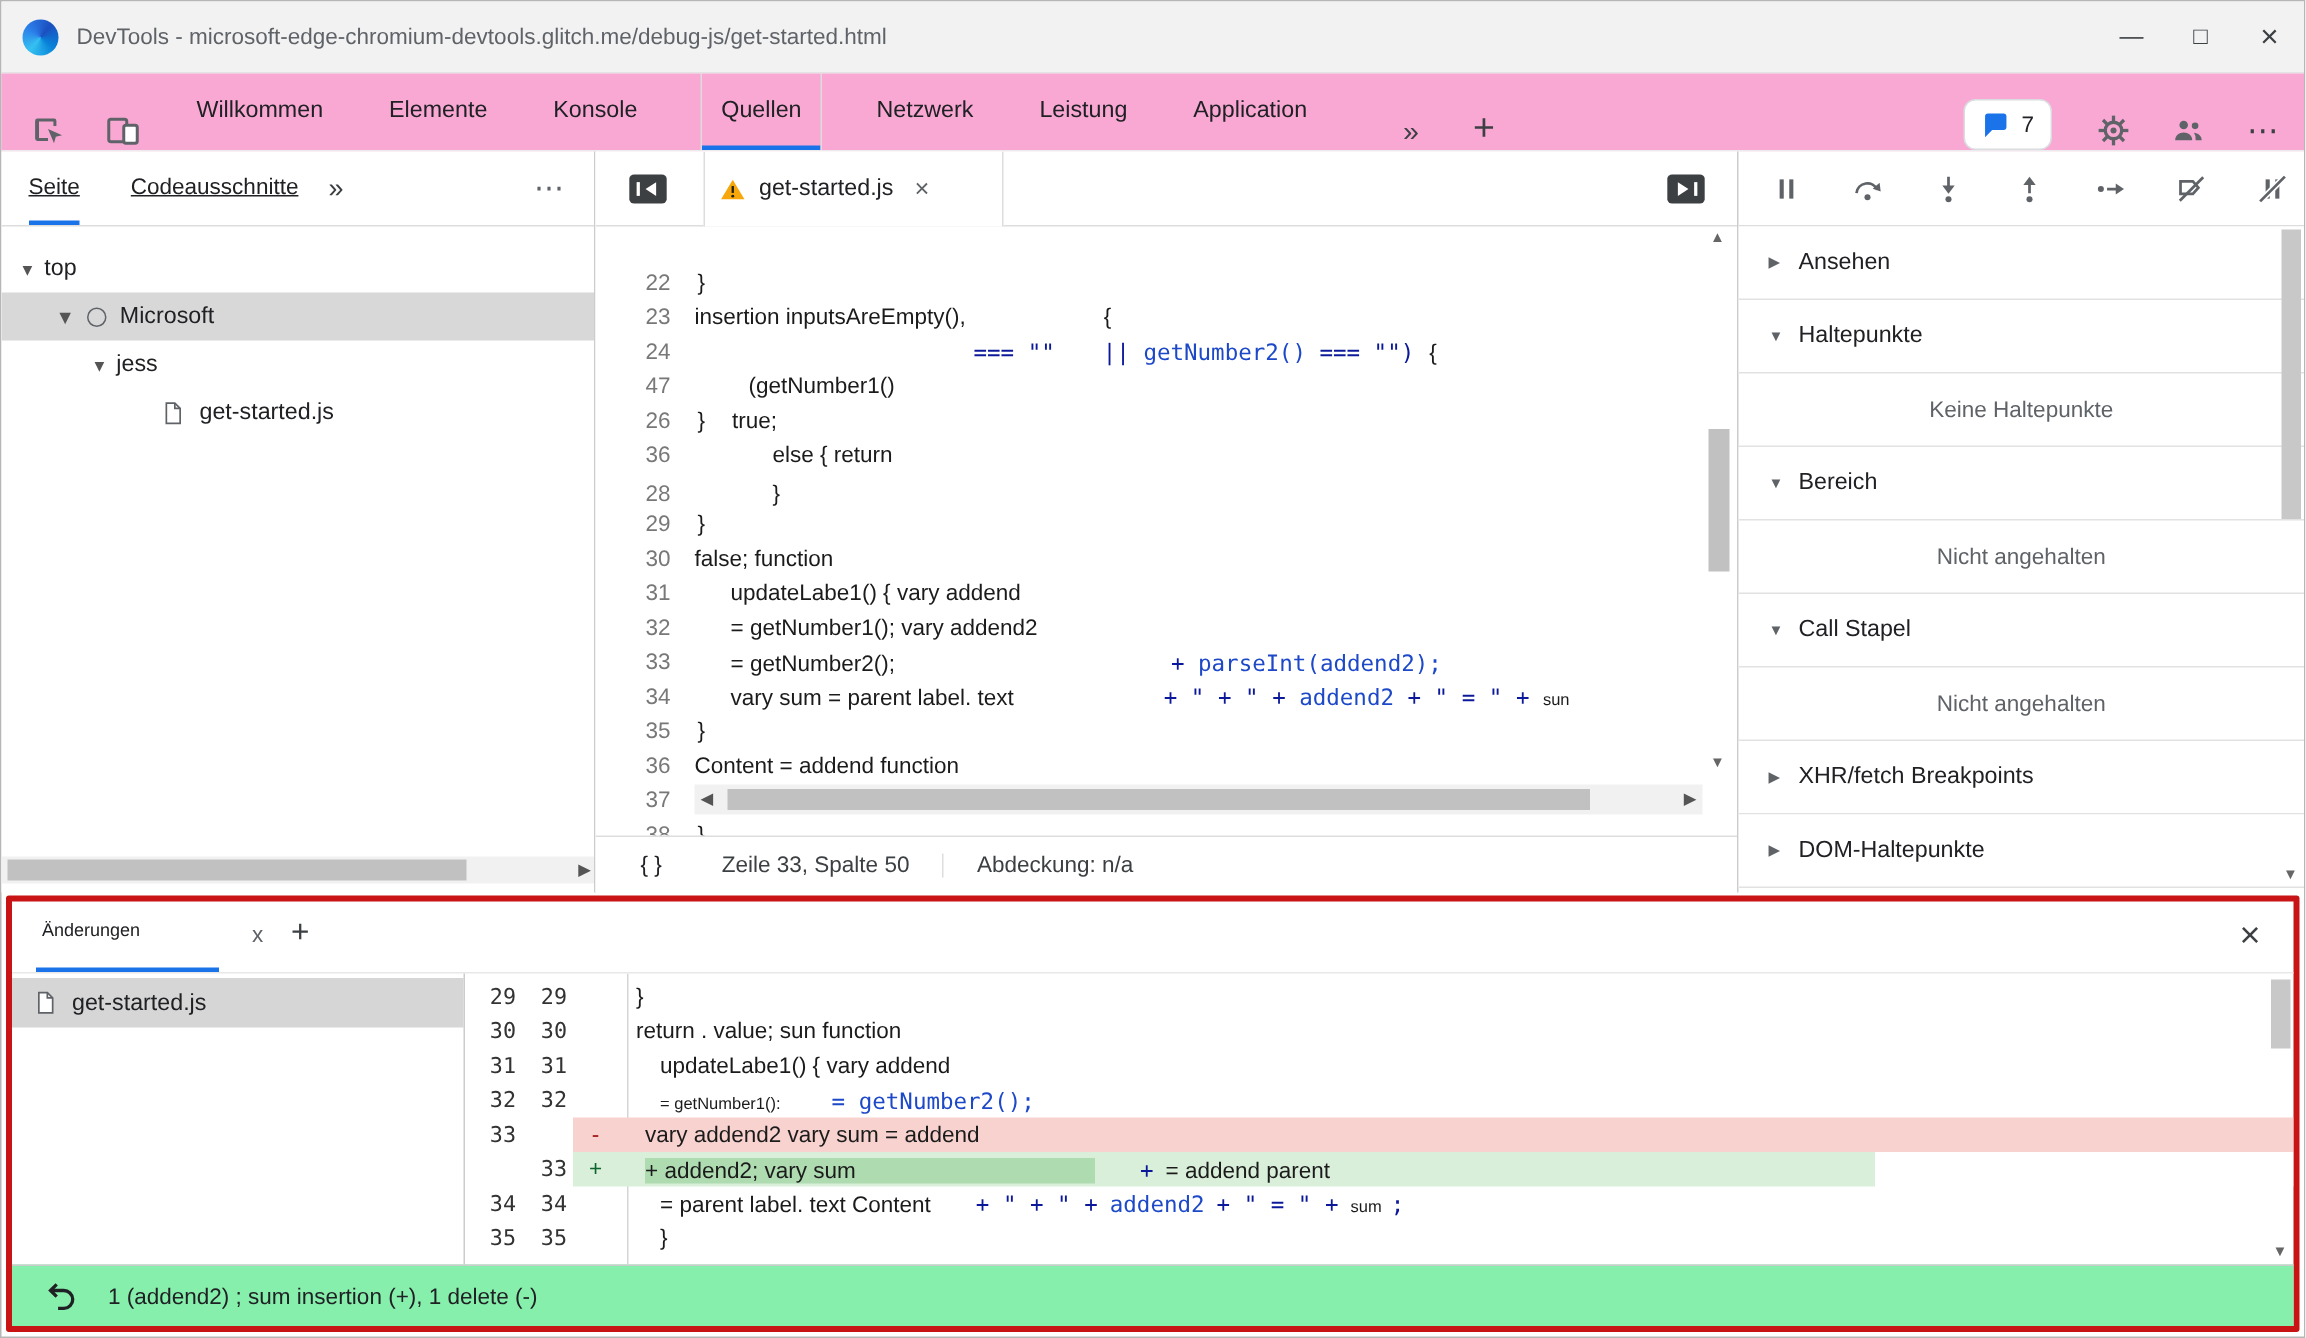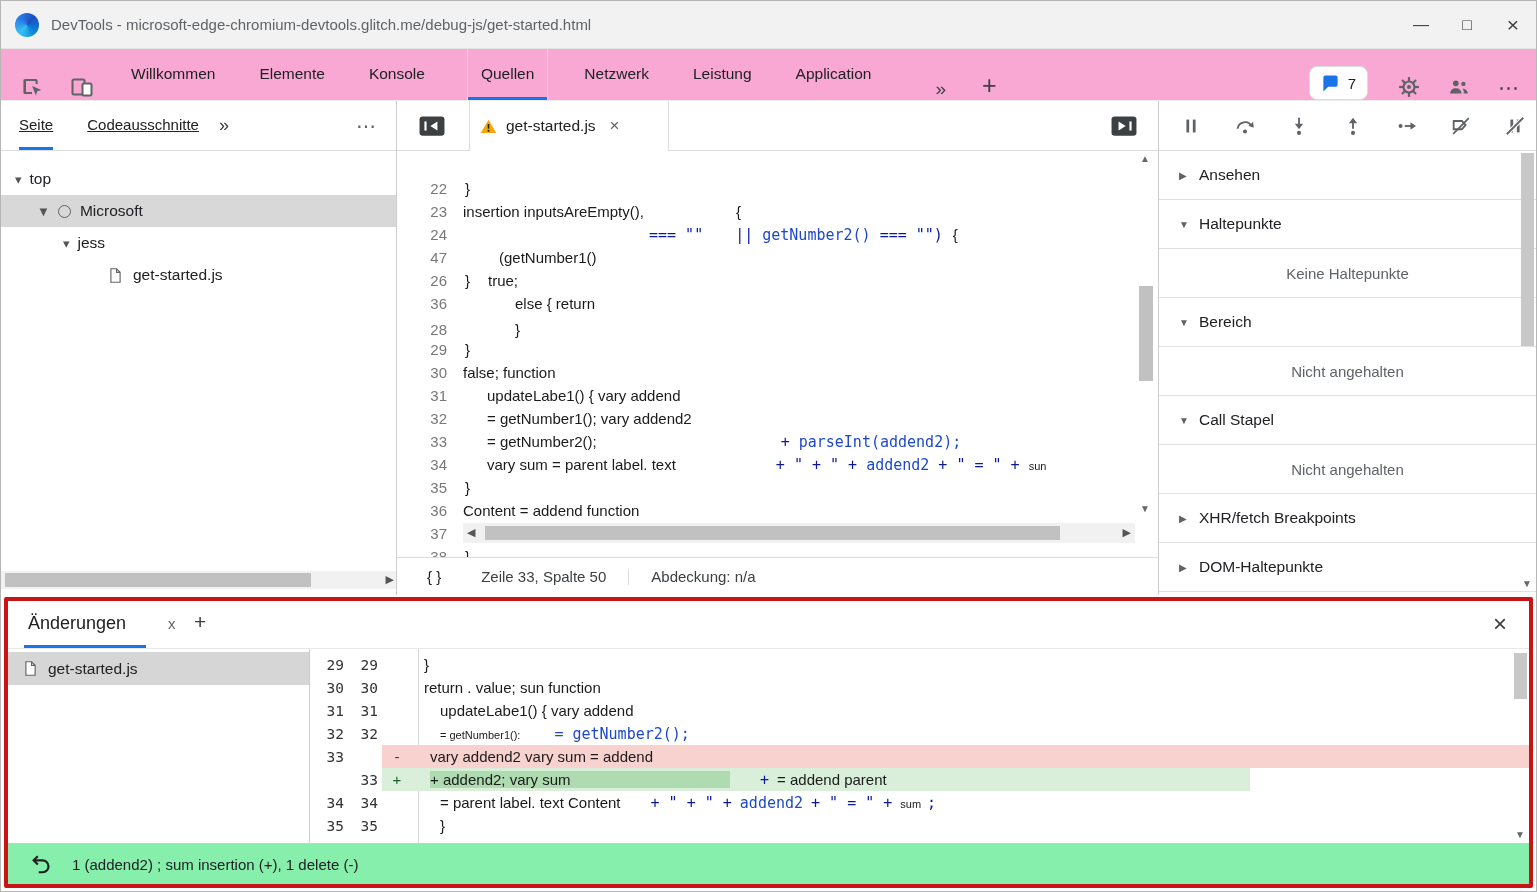--- a/index.html
+++ b/index.html
@@ -104,21 +104,21 @@
   .dbg-content { height:49px; border-bottom:1px solid #e2e2e2; display:flex; align-items:center;
     justify-content:center; font-size:15px; color:#5f6368; }
   .dbg-vscroll { position:absolute; right:0; top:50px; bottom:0; width:17px; }
   .dbg-vthumb { position:absolute; left:2px; top:2px; width:13px; height:193px; background:#c8c8c8; }
   .dbg-varrow { position:absolute; left:3px; bottom:6px; font-size:10px; color:#666; }
 
   
   .changes { position:absolute; left:3px; right:3px; top:596px; bottom:3px; border:4px solid #c81414;
     border-radius:2px; background:#fff; }
   .ch-header { position:relative; height:48px; border-bottom:1px solid #e8e8e8; }
-  .ch-tab-label { position:absolute; left:20px; top:12px; font-size:18px; color:#202124; }
+  .ch-tab-label { position:absolute; left:20px; top:12px; font-size:12px; color:#202124; }
   .ch-tab-underline { position:absolute; left:16px; bottom:0; width:122px; height:3px; background:#1a73e8; }
   .ch-tab-close { position:absolute; left:160px; top:14px; font-size:15px; color:#5f6368; }
   .ch-add-tab { position:absolute; left:186px; top:9px; font-size:21px; font-weight:300; color:#3c4043; }
   .ch-close { position:absolute; right:22px; top:9px; font-size:24px; color:#3c4043; }
   .ch-body { position:absolute; left:0; right:0; top:48px; bottom:41px; }
   .ch-files { position:absolute; left:0; top:0; bottom:0; width:302px; border-right:1px solid #ccc; }
   .ch-file-row { margin-top:3px; height:33px; background:#d6d6d6; display:flex; align-items:center;
     padding-left:14px; font-size:15.5px; }
   .ch-diff { position:absolute; left:302px; right:0; top:0; bottom:0; overflow:hidden; }
   .ch-diff::before { content:''; position:absolute; left:108px; top:0; bottom:0; width:1px; background:#d5d5d5; }

